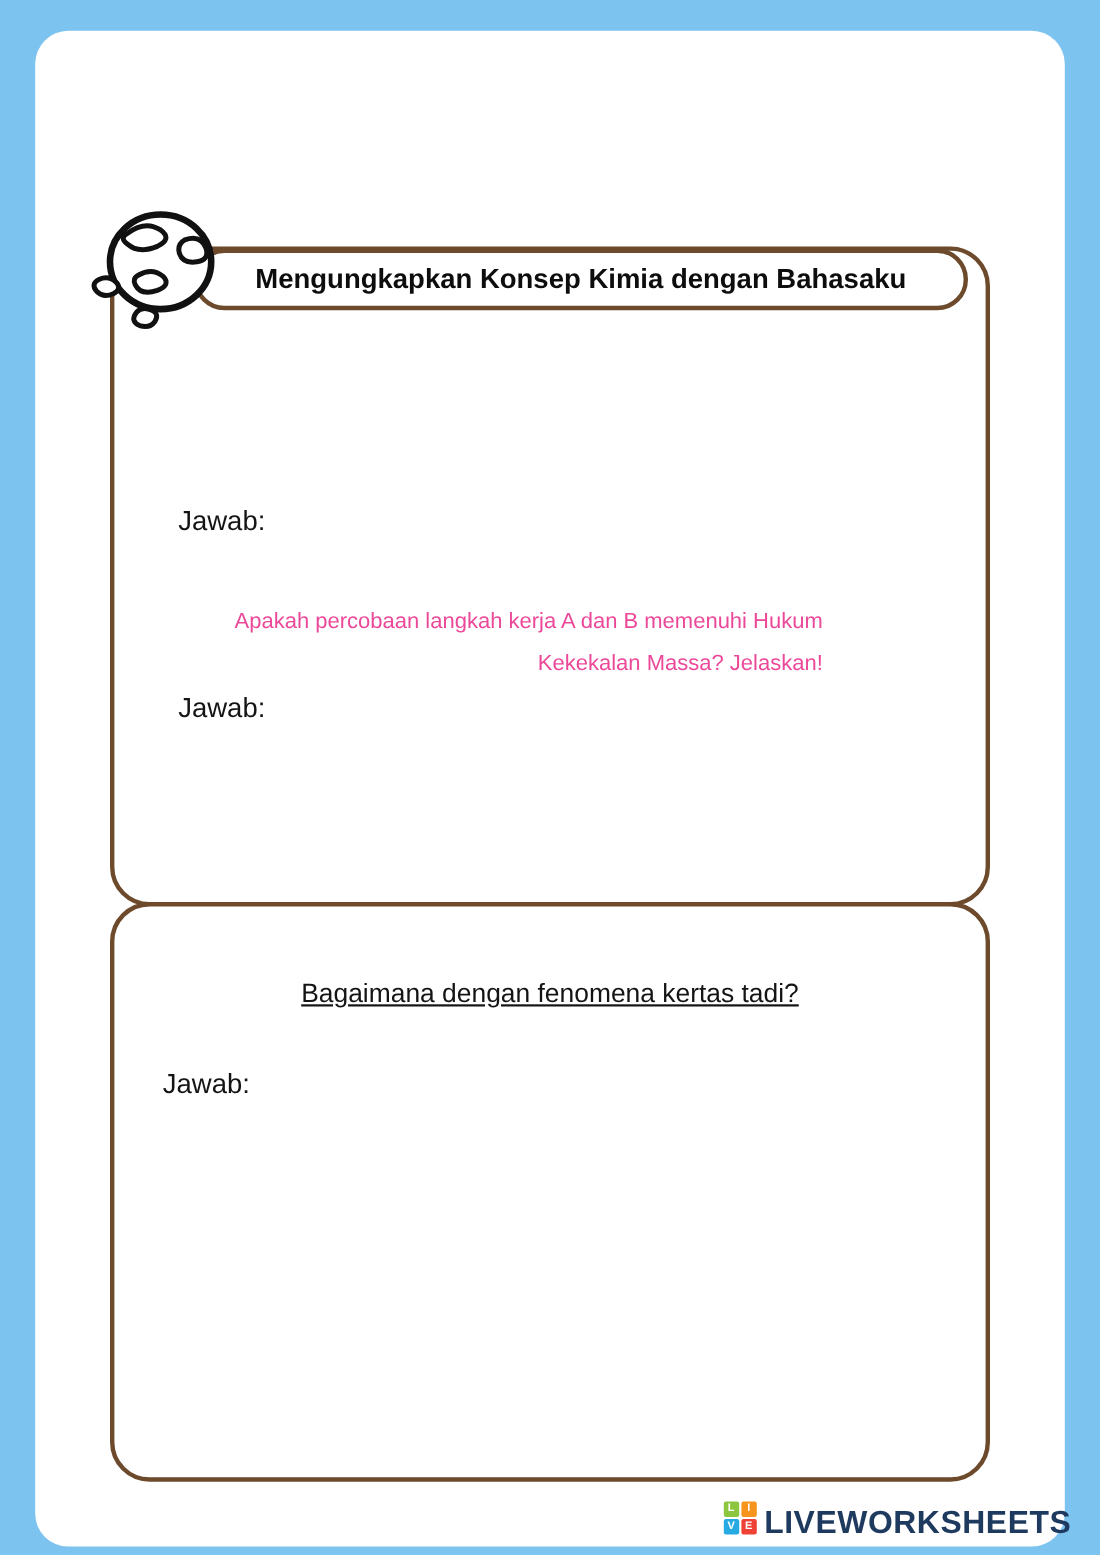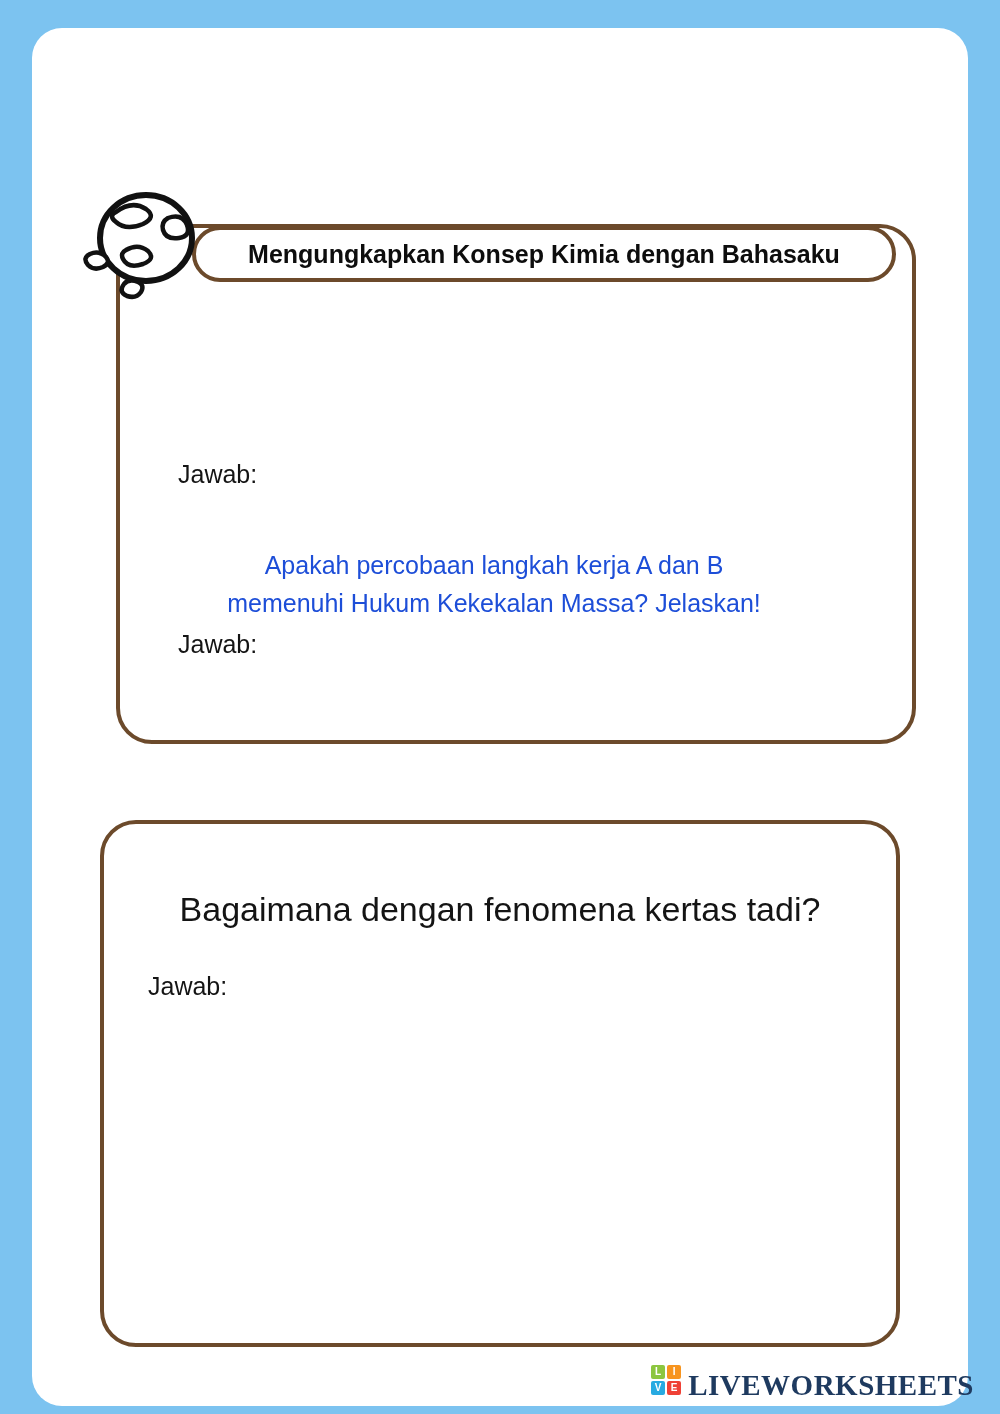--- a/index.html
+++ b/index.html
@@ -24,66 +24,66 @@
     font-family:"DejaVu Sans", sans-serif;
     font-weight:800;font-size:56px;color:#0b0b0b;line-height:1.05;
   }
   .banner-subtitle{
     font-size:33px;color:#161616;margin-top:14px;font-weight:400;
   }
   .qbox{
     position:absolute;box-sizing:border-box;
     border:4px solid #6C4A2B;border-radius:36px;background:#fff;z-index:1;
   }
-  .qbox1{left:84px;top:196px;width:800px;height:520px;}
+  .qbox1{left:68px;top:196px;width:800px;height:600px;}
   .qbox2{left:68px;top:792px;width:800px;height:527px;}
   .heading-pill{
     position:absolute;left:72px;top:-2px;width:704px;height:56px;
     box-sizing:border-box;border:4px solid #6C4A2B;border-radius:28px;
     background:#fff;display:flex;align-items:center;justify-content:center;
     font-weight:700;font-size:25px;color:#0d0d0d;z-index:4;
   }
   .globe{
     position:absolute;left:48px;top:160px;width:132px;height:124px;z-index:3;
   }
   .q-center{
     position:absolute;left:0;right:0;top:78px;
     padding:0 96px;text-align:center;
     font-size:25px;line-height:38px;color:#141414;
   }
   .jawab1{position:absolute;left:58px;top:232px;font-size:25px;color:#141414;}
   .q2{
     position:absolute;left:104px;top:318px;width:540px;
-    font-size:25px;line-height:38px;color:#1d4ed8;text-align:center;
+    font-size:20px;line-height:38px;color:#ec4899;text-align:right;
   }
   .jawab2{position:absolute;left:58px;top:402px;font-size:25px;color:#141414;}
   .q-center2{
     position:absolute;left:0;right:0;top:66px;text-align:center;
-    font-size:34px;color:#141414;
+    font-size:24px;color:#141414;text-decoration:underline;
   }
   .jawab3{position:absolute;left:44px;top:148px;font-size:25px;color:#141414;}
   .answer-area{position:absolute;background:transparent;}
   .aa1{left:160px;right:60px;top:226px;height:70px;}
   .aa2{left:160px;right:60px;top:396px;height:100px;}
   .aa3{left:150px;right:60px;top:140px;height:350px;}
   .footer{
     position:absolute;right:-6px;bottom:4px;
     display:flex;align-items:center;gap:7px;z-index:2;
   }
   .logo-grid{
     width:30px;height:30px;display:grid;
     grid-template-columns:14px 14px;grid-template-rows:14px 14px;gap:2px;
   }
   .logo-cell{
     display:flex;align-items:center;justify-content:center;
     color:#fff;font-size:10px;font-weight:700;border-radius:2px;
   }
   .brand{
     font-size:29px;font-weight:800;color:#1E3A5F;letter-spacing:0.5px;
-    font-family:Liberation Serif, serif;
+    font-family:Liberation Sans, sans-serif;
     margin-top:12px;
   }
 </style>
 </head>
 <body>
 
 <div class="page">
 
 
   <svg class="globe" viewBox="0 0 132 124">

